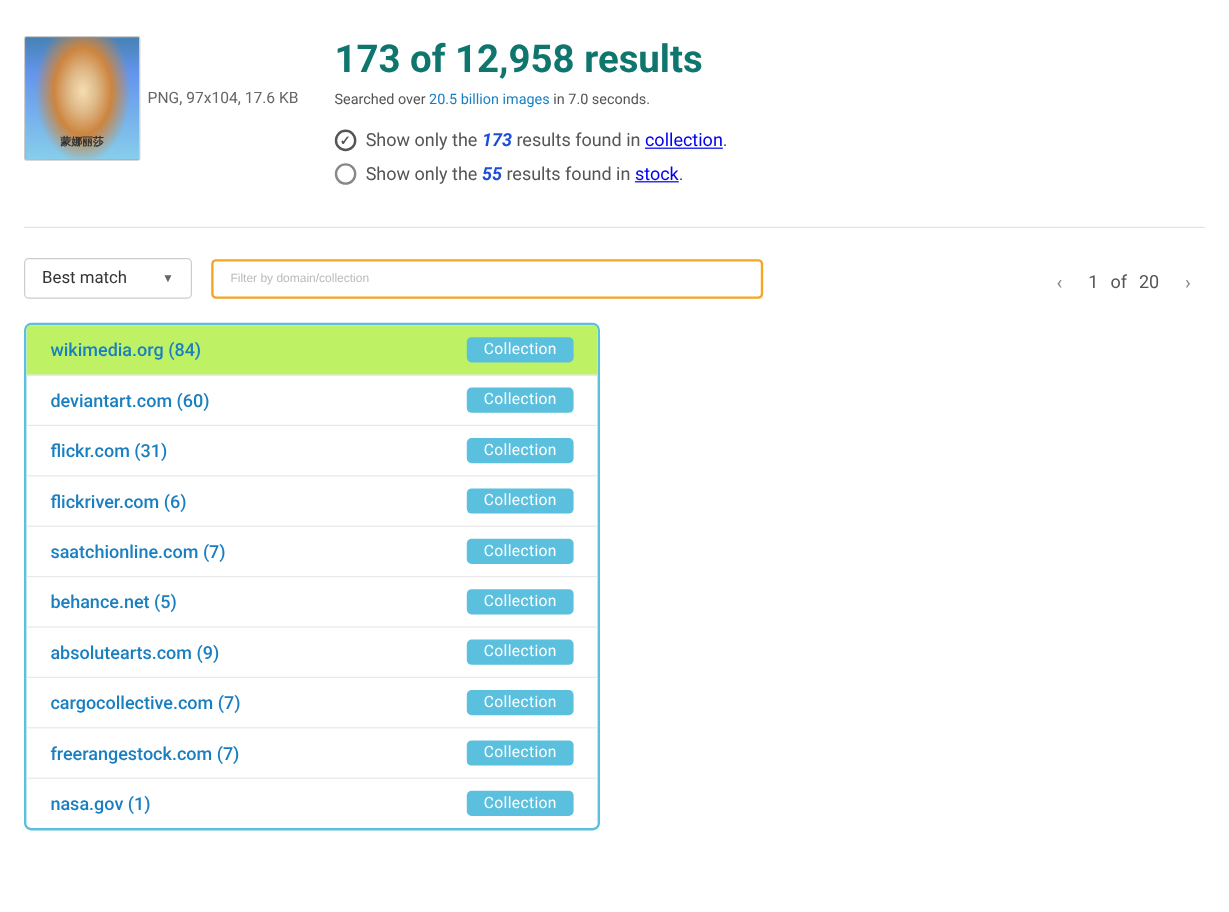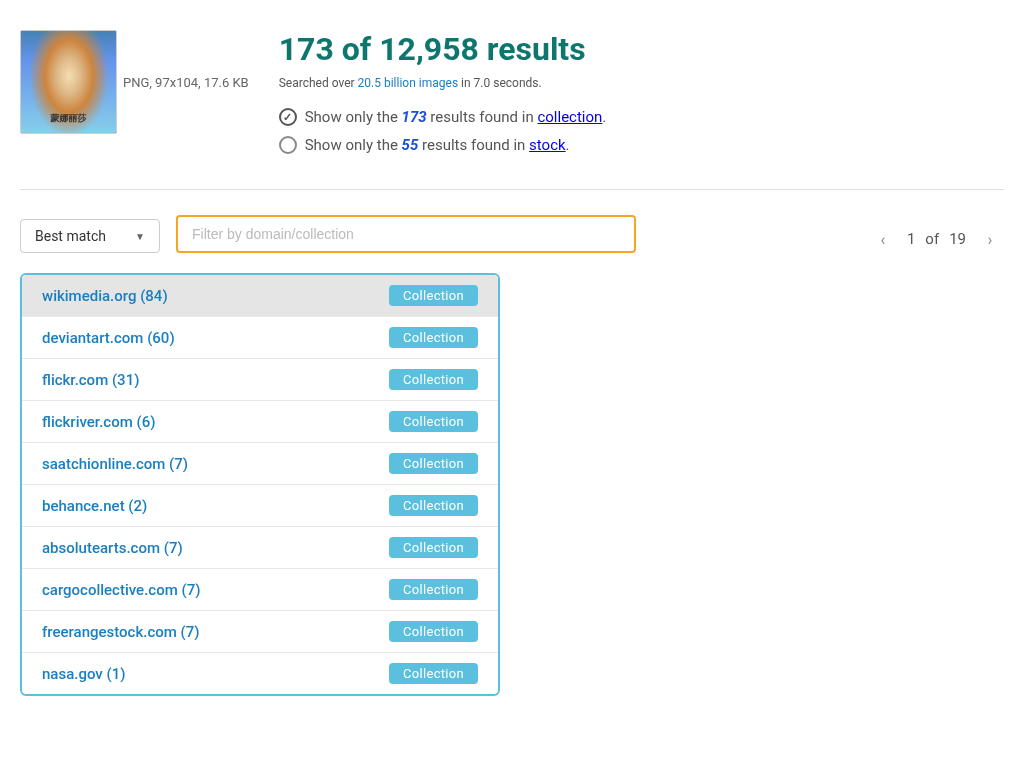--- a/index.html
+++ b/index.html
@@ -140,21 +140,21 @@
     }
     .filter-input-wrapper {
       flex: 1;
       max-width: 460px;
     }
     .filter-input {
       width: 100%;
       padding: 9px 14px;
       border: 2px solid #f5a623;
       border-radius: 4px;
-      font-size: 14px;
+      font-size: 10px;
       color: #999;
       outline: none;
     }
     .filter-input::placeholder {
       color: #bbb;
     }
     .pagination {
       display: flex;
       align-items: center;
       gap: 10px;
@@ -182,21 +182,21 @@
     }
     .domain-row {
       display: flex;
       align-items: center;
       justify-content: space-between;
       padding: 10px 20px;
       cursor: pointer;
       transition: background 0.1s;
     }
     .domain-row:first-child {
-      background: #e5e5e5;
+      background: #bef264;
     }
     .domain-row:not(:last-child) {
       border-bottom: 1px solid #e8e8e8;
     }
     .domain-name {
       font-size: 15px;
       color: #1a7fc1;
       font-weight: 500;
     }
     .collection-badge {
@@ -252,21 +252,21 @@
     </div>
 
     <div class="filter-input-wrapper">
       <input class="filter-input" type="text" placeholder="Filter by domain/collection" style="">
     </div>
 
     <div class="pagination">
       <div class="pagination-btn">‹</div>
       <span>1</span>
       <span>of</span>
-      <span>19</span>
+      <span>20</span>
       <div class="pagination-btn">›</div>
     </div>
   </div>
 
   <div class="domain-list-container">
   <div class="domain-row">
         <span class="domain-name">wikimedia.org (84)</span>
         <span class="collection-badge">Collection</span>
       </div>
       <div class="domain-row">
@@ -279,25 +279,25 @@
       </div>
       <div class="domain-row">
         <span class="domain-name">flickriver.com (6)</span>
         <span class="collection-badge">Collection</span>
       </div>
       <div class="domain-row">
         <span class="domain-name">saatchionline.com (7)</span>
         <span class="collection-badge">Collection</span>
       </div>
       <div class="domain-row">
-        <span class="domain-name">behance.net (2)</span>
-        <span class="collection-badge">Collection</span>
-      </div>
-      <div class="domain-row">
-        <span class="domain-name">absolutearts.com (7)</span>
+        <span class="domain-name">behance.net (5)</span>
+        <span class="collection-badge">Collection</span>
+      </div>
+      <div class="domain-row">
+        <span class="domain-name">absolutearts.com (9)</span>
         <span class="collection-badge">Collection</span>
       </div>
       <div class="domain-row">
         <span class="domain-name">cargocollective.com (7)</span>
         <span class="collection-badge">Collection</span>
       </div>
       <div class="domain-row">
         <span class="domain-name">freerangestock.com (7)</span>
         <span class="collection-badge">Collection</span>
       </div>

